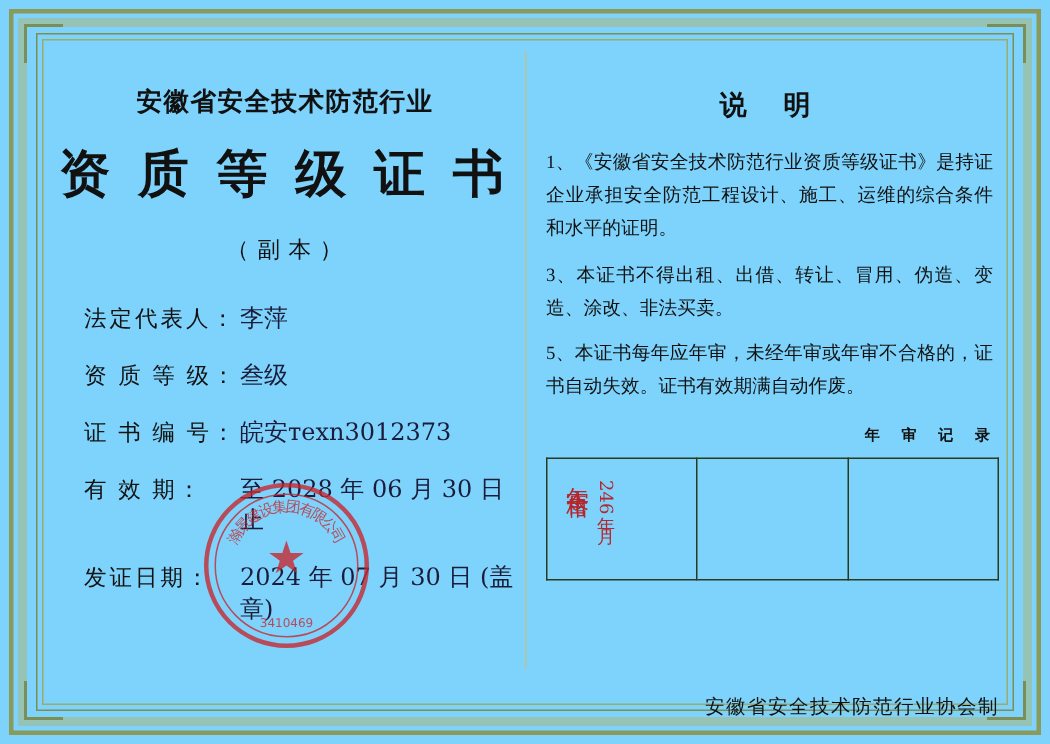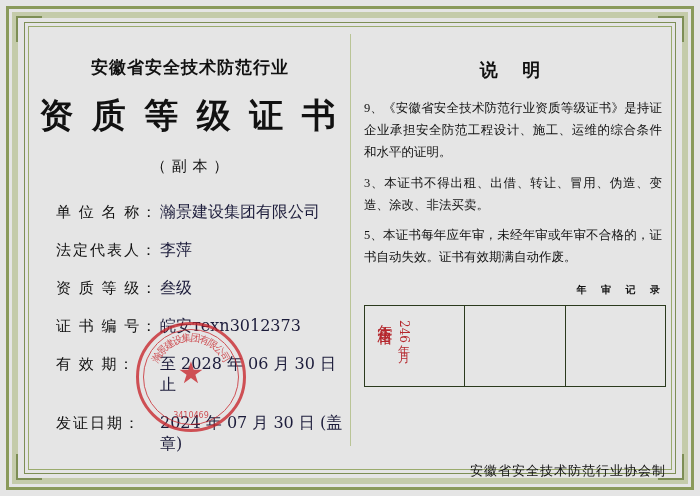--- a/index.html
+++ b/index.html
@@ -11,21 +11,21 @@
     height: 496px;
     font-family: "Liberation Serif", serif;
     background: #ffffff;
     overflow: hidden;
   }
 
   #certificate {
     position: relative;
     width: 700px;
     height: 496px;
-    background: #e5e5e5;
+    background: #7dd3fc;
     box-sizing: border-box;
   }
 
   
   .border-outer {
     position: absolute;
     left: 6px;
     top: 6px;
     right: 6px;
     bottom: 6px;
@@ -293,24 +293,20 @@
   <div class="corner br"></div>
 
   <div class="divider"></div>
 
   <div class="left-panel">
     <div class="hdr-line1">安徽省安全技术防范行业</div>
     <div class="hdr-title">资 质 等 级 证 书</div>
     <div class="hdr-sub">（ 副 本 ）</div>
 
     <div class="fields">
-      <div class="field-row">
-        <div class="field-label">单 位 名 称：</div>
-        <div class="field-value handwrite">瀚景建设集团有限公司</div>
-      </div>
       <div class="field-row">
         <div class="field-label">法定代表人：</div>
         <div class="field-value handwrite">李萍</div>
       </div>
       <div class="field-row">
         <div class="field-label">资 质 等 级：</div>
         <div class="field-value handwrite">叁级</div>
       </div>
       <div class="field-row">
         <div class="field-label">证 书 编 号：</div>
@@ -341,21 +337,21 @@
         <span style="transform: rotate(-56.6667deg) translate(41px) rotate(90deg) translate(-5px, -5px);">限</span>
         <span style="transform: rotate(-43.3333deg) translate(41px) rotate(90deg) translate(-5px, -5px);">公</span>
         <span style="transform: rotate(-30deg) translate(41px) rotate(90deg) translate(-5px, -5px);">司</span>
       </div>
     <div class="bottom-num">3410469</div>
   </div>
 
   <div class="right-panel">
     <div class="notes-title">说 明</div>
 
-    <div class="note-item">9、《安徽省安全技术防范行业资质等级证书》是持证企业承担安全防范工程设计、施工、运维的综合条件和水平的证明。</div>
+    <div class="note-item">1、《安徽省安全技术防范行业资质等级证书》是持证企业承担安全防范工程设计、施工、运维的综合条件和水平的证明。</div>
     <div class="note-item">3、本证书不得出租、出借、转让、冒用、伪造、变造、涂改、非法买卖。</div>
     <div class="note-item">5、本证书每年应年审，未经年审或年审不合格的，证书自动失效。证书有效期满自动作废。</div>
 
     <div class="review-title">年 审 记 录</div>
     <table class="review-table">
       <tbody>
           <tr>
         <td>
           <div class="stamp-vertical">年审合格</div>
           <div class="stamp-date">24年6月</div>

